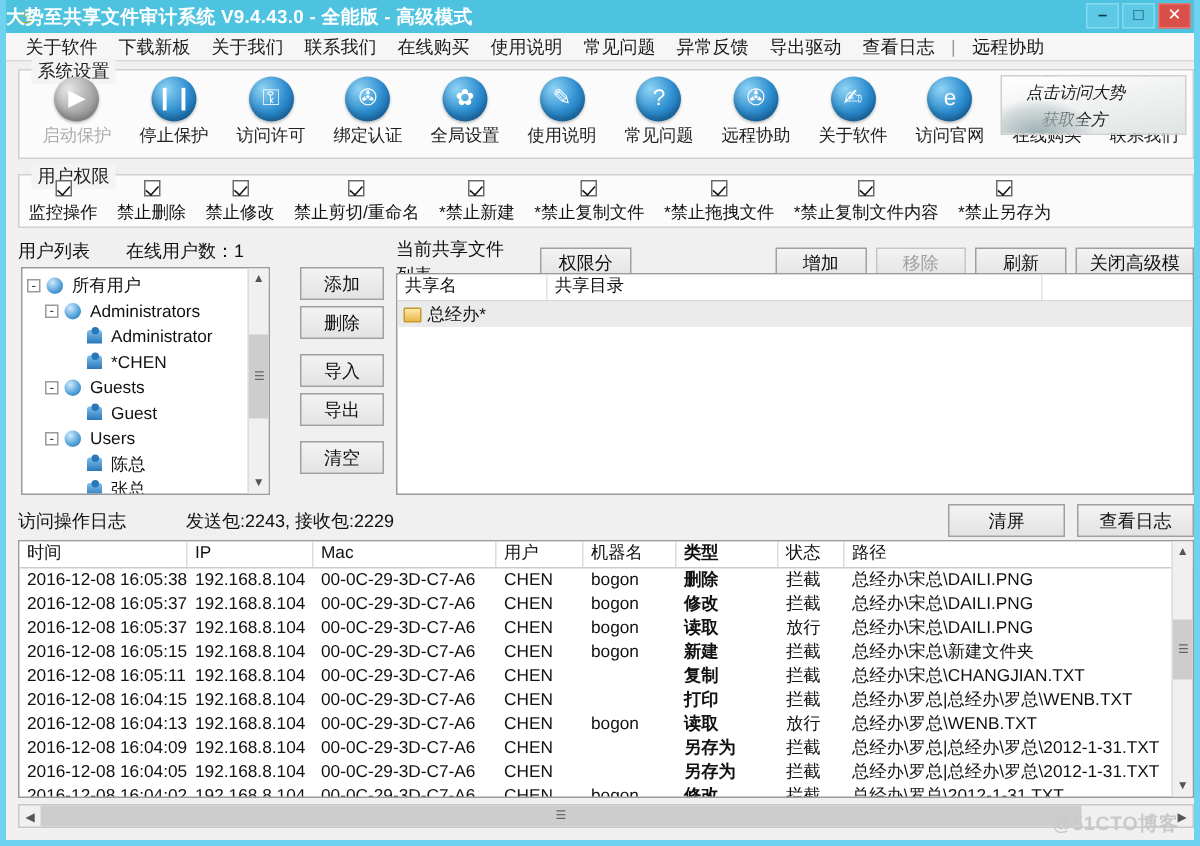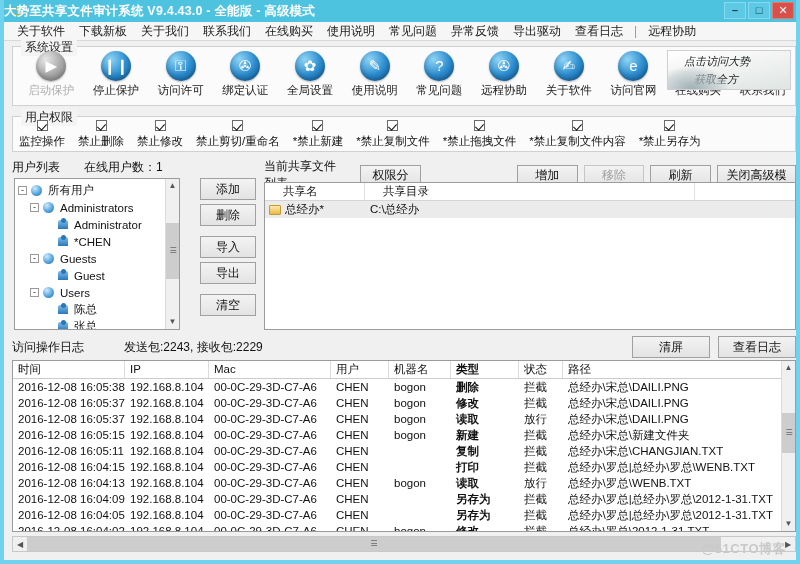--- a/index.html
+++ b/index.html
@@ -173,21 +173,21 @@
     height: 21px; line-height: 19px; text-align: center; padding: 0 6px;
   }
   .share-box {
     position: absolute; left: 252px; top: 24px; width: 532px; height: 148px;
     background: #fff; border: 1px solid #9b9b9b; overflow: hidden;
   }
   .share-cols {
     display: flex; height: 18px; border-bottom: 1px solid #d5d5d5; background: #fff;
     font-size: 11.5px; color: #111;
   }
-  .share-cols div { padding-left: 18px; line-height: 17px; border-right: 1px solid #e2e2e2; }
+  .share-cols div { padding-left: 5px; line-height: 17px; border-right: 1px solid #e2e2e2; }
   .share-row {
     display: flex; height: 17px; align-items: center; background: #ebebeb;
     font-size: 11.5px; color: #111;
   }
   .share-row .c1 { display: flex; align-items: center; padding-left: 4px; }
   .folder-ico {
     width: 12px; height: 10px; margin-right: 4px; flex: none;
     background: linear-gradient(180deg,#ffe9a8,#e8b94a);
     border: 1px solid #c59a2f; border-radius: 1px;
   }
@@ -452,21 +452,20 @@
       <div class="share-cols">
         <div style="width:100px">共享名</div>
         <div style="width:330px">共享目录</div>
         <div style="flex:1;border-right:none"></div>
       </div>
       <div class="share-row">
         <div class="c1" style="width:100px">
           <span class="folder-ico"></span>
           <span>总经办*</span>
         </div>
-        <div style="width:330px;padding-left:5px">C:\总经办</div>
       </div>
     </div>
   </div>
 
   <div class="log-hdr">
     <div class="t a">访问操作日志</div>
     <div class="t">发送包:2243, 接收包:2229</div>
     <div class="rbtns">
       <div class="hbtn">清屏</div>
       <div class="hbtn">查看日志</div>

